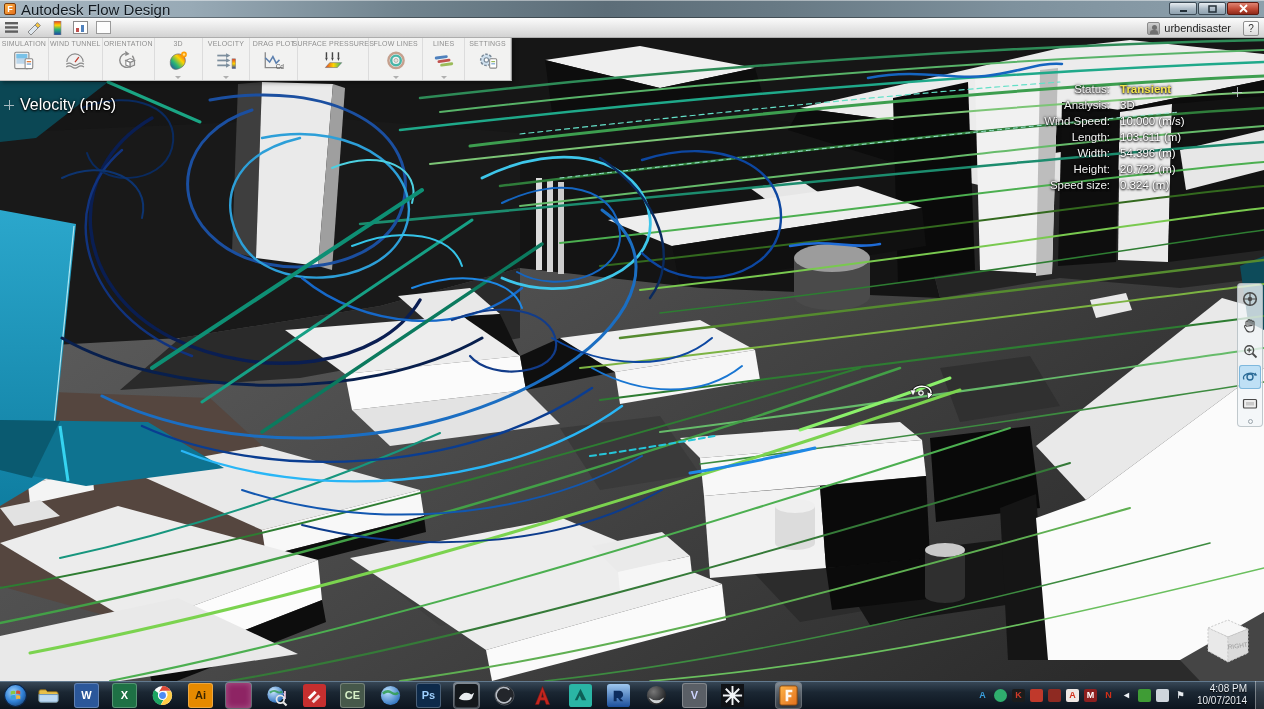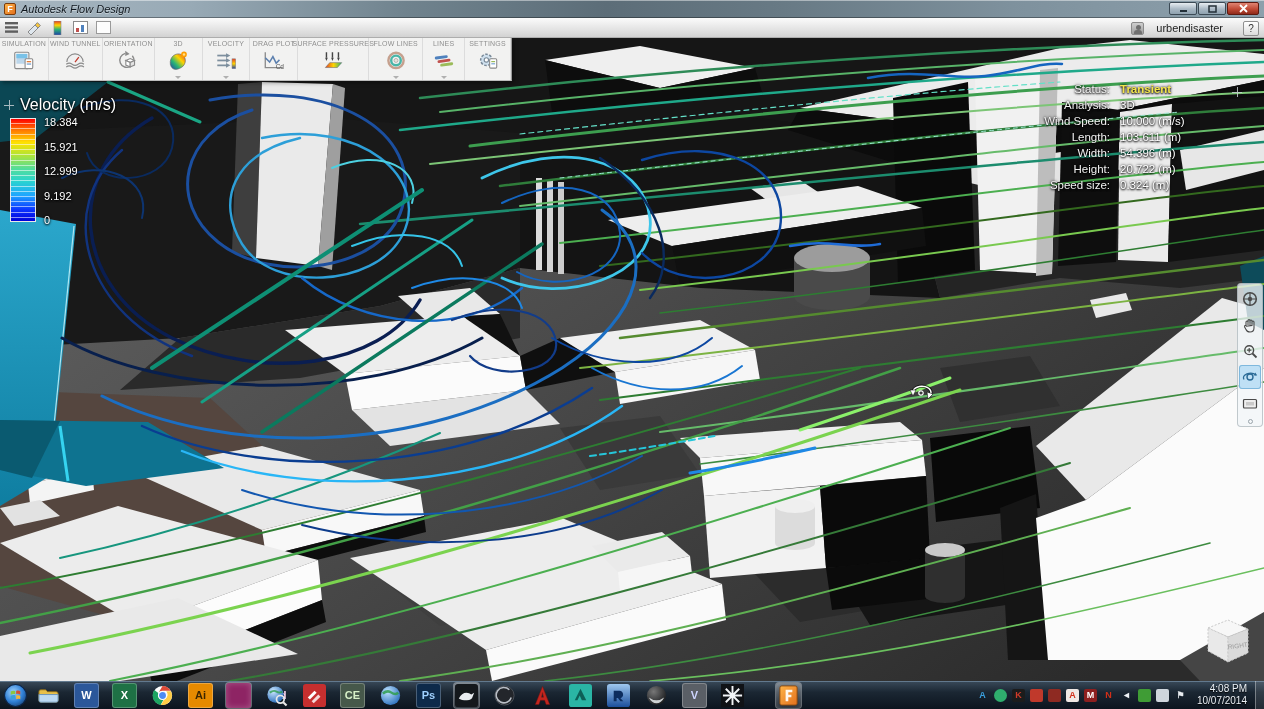--- a/index.html
+++ b/index.html
@@ -10,35 +10,35 @@
   .scene{position:absolute;left:0;top:38px;width:1264px;height:643px;display:block;}
 
   
   .titlebar{position:absolute;left:0;top:0;width:1264px;height:18px;
     background:linear-gradient(90deg,#a7b6c0 0,#98aab6 15%,#70838e 32%,#5c6d78 48%,#687a85 62%,#7e919d 80%,#8da0ac 100%);
     box-shadow:inset 0 1px 0 rgba(255,255,255,.45), inset 0 -1px 0 rgba(0,0,0,.35);
     display:flex;align-items:center;z-index:30;}
   .app-badge{width:12px;height:12px;margin:0 5px 0 4px;border-radius:2px;
     background:linear-gradient(135deg,#ffb347,#e2701d);border:1px solid #7a3c0c;
     color:#fff;font-size:9px;font-weight:bold;line-height:11px;text-align:center;}
-  .title-text{font-size:11px;color:#10181f;text-shadow:0 1px 0 rgba(255,255,255,.4);font-style:italic;}
+  .title-text{font-size:15px;color:#10181f;text-shadow:0 1px 0 rgba(255,255,255,.4);}
   .winbtns{position:absolute;right:5px;top:2px;display:flex;gap:1px;}
   .winbtn{width:28px;height:13px;border:1px solid #3c4a55;border-radius:2px;
     background:linear-gradient(#e7edf2,#a9b8c4 55%,#8fa2af);display:flex;align-items:center;justify-content:center;
     color:#243039;font-size:9px;line-height:9px;cursor:pointer;}
   .winbtn.close{width:32px;background:linear-gradient(#e08573,#c14a35 55%,#8f2a1a);color:#fff;border-color:#5e1a10;}
   .winbtn svg{display:block}
 
   
   .menubar{position:absolute;left:0;top:18px;width:1264px;height:20px;
     background:linear-gradient(#fbfbfb,#e3e3e3 60%,#d2d2d2);border-bottom:1px solid #adadad;
     display:flex;align-items:center;padding-left:3px;z-index:29;}
   .qat{display:flex;align-items:center;gap:6px;}
   .qat .qicon{width:17px;height:15px;display:flex;align-items:center;justify-content:center;cursor:pointer;}
-  .userarea{position:absolute;right:5px;top:0;height:20px;display:flex;align-items:center;gap:12px;}
+  .userarea{position:absolute;right:5px;top:0;height:20px;display:flex;align-items:center;gap:4px;}
   .avatar{width:13px;height:13px;background:linear-gradient(#cfcfcf,#9e9e9e);border:1px solid #8a8a8a;border-radius:2px;position:relative;}
   .avatar:before{content:"";position:absolute;left:3.5px;top:2px;width:5px;height:5px;border-radius:50%;background:#6f6f6f;}
   .avatar:after{content:"";position:absolute;left:2px;top:7.5px;width:8px;height:4px;border-radius:3px 3px 0 0;background:#6f6f6f;}
   .username{font-size:11px;color:#1d1d1d;}
   .helpbtn{width:16px;height:15px;border:1px solid #8f8f8f;border-radius:2px;background:linear-gradient(#ffffff,#dcdcdc);
     font-size:10px;color:#333;display:flex;align-items:center;justify-content:center;cursor:pointer;margin-left:8px;}
 
   
   .ribbon{position:absolute;left:0;top:38px;width:512px;height:43px;background:#f2f2f1;
     border-bottom:1px solid #bdbdbd;border-right:1px solid #9a9a9a;display:flex;z-index:28;
@@ -521,30 +521,20 @@
           </span>
         </div>
       </div>
   </div>
 
   <div class="legend">
     <div class="legend-header">
       <span class="move-icon"></span>
       <span class="legend-title">Velocity (m/s)</span>
     </div>
-    <div class="legend-body">
-      <div class="legend-bar"></div>
-      <div class="legend-ticks">
-          <span class="legend-tick">18.384</span>
-          <span class="legend-tick">15.921</span>
-          <span class="legend-tick">12.999</span>
-          <span class="legend-tick">9.192</span>
-          <span class="legend-tick">0</span>
-        </div>
-    </div>
   </div>
 
   <div class="infopanel">
     <span class="move-icon"></span>
     <div class="info-grid">
         <span class="info-label">Status:</span>
         <span class="info-value hl">Transient</span>
         <span class="info-label">Analysis:</span>
         <span class="info-value">3D</span>
         <span class="info-label">Wind Speed:</span>

